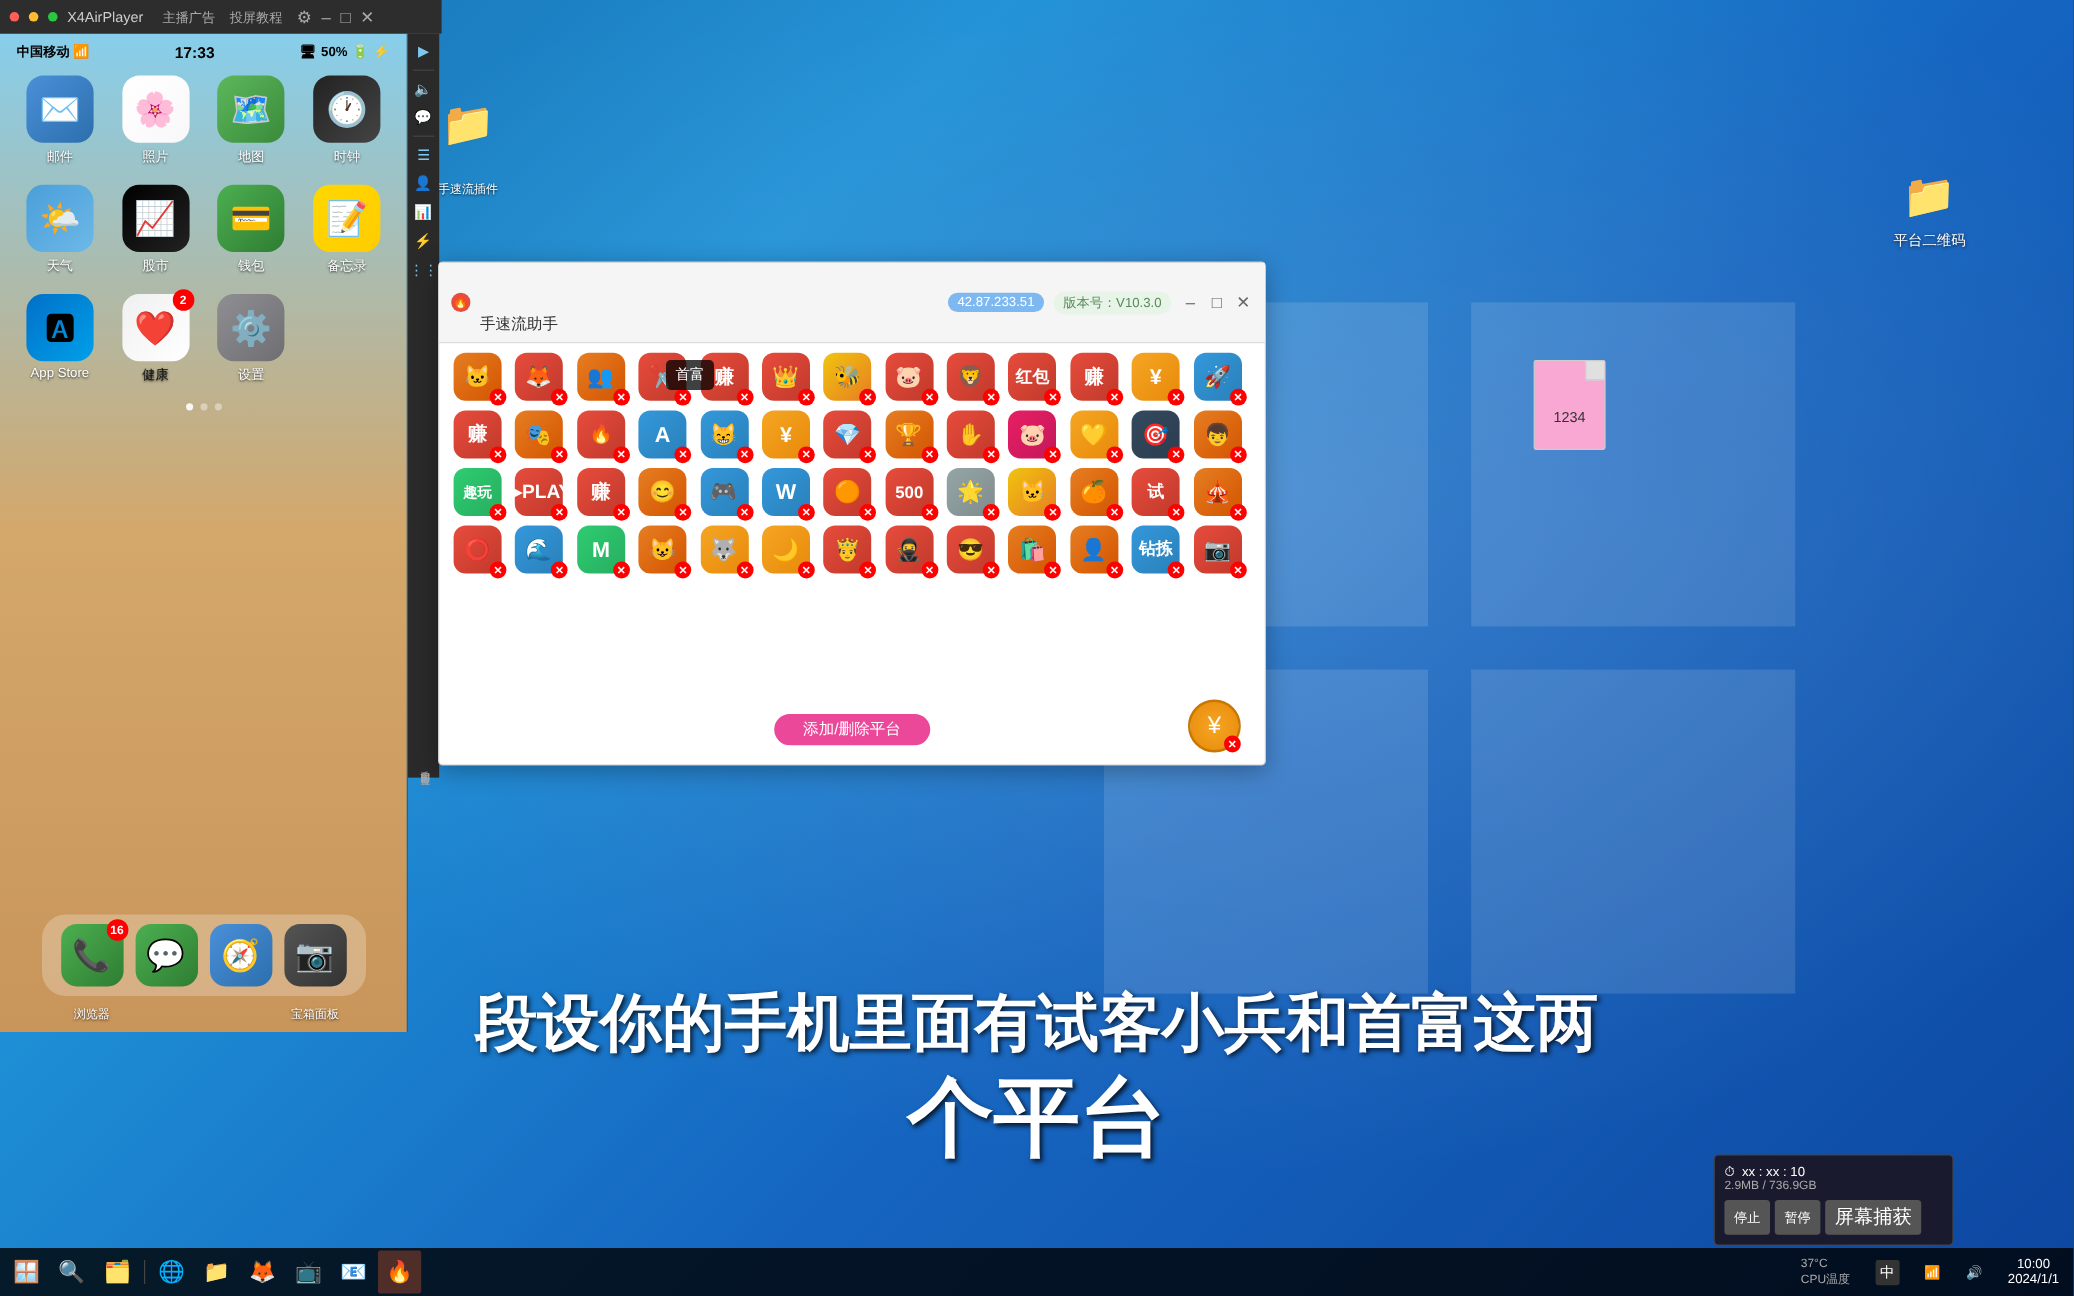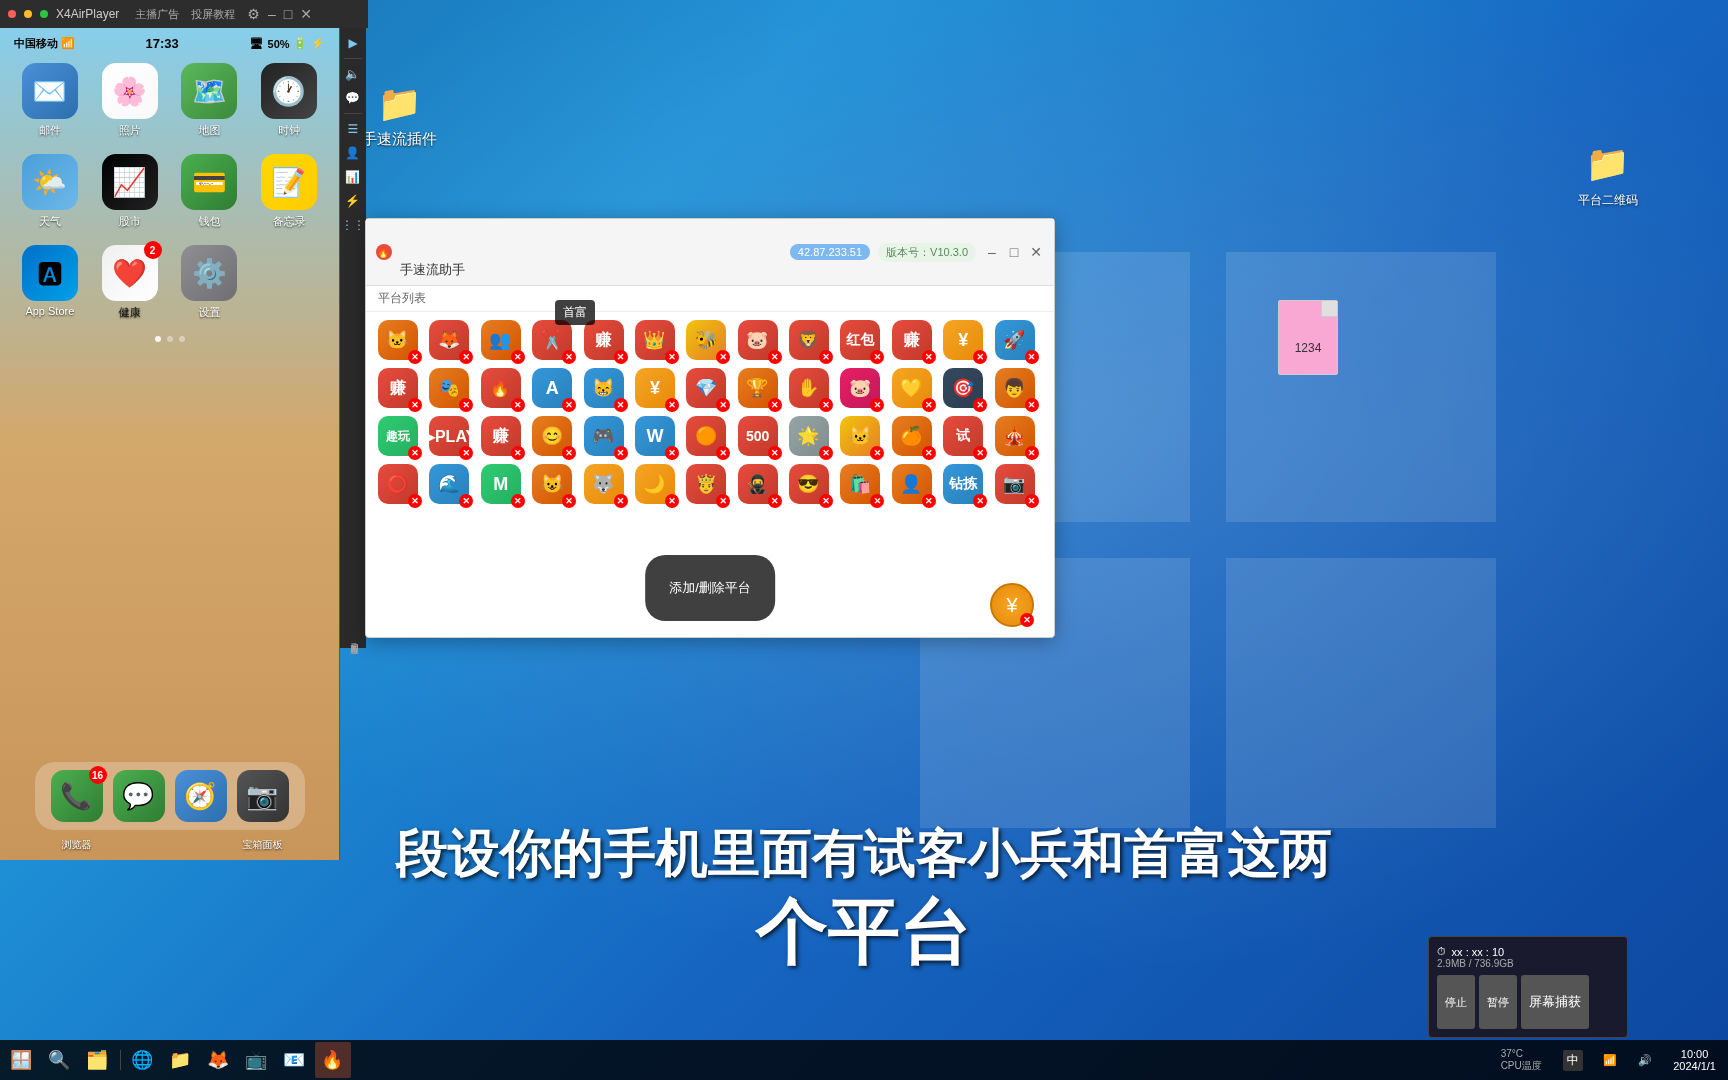--- a/index.html
+++ b/index.html
@@ -234,25 +234,25 @@
       font-size: 12px;
       z-index: 30;
     }
 
     
     .add-platform-btn {
       position: absolute;
       bottom: 16px;
       left: 50%;
       transform: translateX(-50%);
-      background: #404040;
+      background: #ec4899;
       color: white;
       border: none;
       border-radius: 20px;
-      padding: 24px 24px;
+      padding: 4px 24px;
       font-size: 13px;
       cursor: pointer;
       font-family: 'Microsoft YaHei', Arial, sans-serif;
     }
 
     
     .floating-coin {
       position: absolute;
       bottom: 10px;
       right: 20px;
@@ -452,23 +452,24 @@
       left: 362px;
       top: 80px;
       display: flex;
       flex-direction: column;
       align-items: center;
       gap: 2px;
       cursor: pointer;
     }
     .plugin-folder-label {
       color: white;
-      font-size: 15px;
+      font-size: 10px;
       text-shadow: 0 1px 2px rgba(0,0,0,0.9);
       text-align: center;
+      margin-top: 21px;
     }
   </style>
 </head>
 <body>
 
 <div class="desktop-bg"></div>
 
 <div class="win-logo">
   <svg viewBox="0 0 100 100" fill="white">
     <rect x="2" y="2" width="45" height="45"></rect>
@@ -636,21 +637,20 @@
     <span class="tool-title">手速流助手</span>
     <span class="tool-ip-badge">42.87.233.51</span>
     <span class="tool-ver-badge">版本号：V10.3.0</span>
     <div class="tool-ctrl-btns">
       <span class="tool-ctrl-btn">–</span>
       <span class="tool-ctrl-btn">□</span>
       <span class="tool-ctrl-btn">✕</span>
     </div>
   </div>
 
-  <div class="tool-subtitle">平台列表</div>
 
   <div style="padding:8px 12px;display:grid;grid-template-columns:repeat(13,1fr);gap:4px;overflow-y:auto;max-height:320px;">
 
     <div class="platform-icon">
       <div class="platform-icon-img pc-orange" style="font-size:18px;">🐱</div>
       <div class="del-btn">✕</div>
     </div>
     <div class="platform-icon">
       <div class="platform-icon-img pc-red" style="font-size:18px;">🦊</div>
       <div class="del-btn">✕</div>
@@ -880,21 +880,21 @@
 
 <div class="notif-popup">
   <div class="notif-row">
     <span>⏱</span>
     <span>xx : xx : 10</span>
   </div>
   <div class="notif-progress">2.9MB / 736.9GB</div>
   <div style="display:flex;gap:4px;margin-top:6px;">
     <button style="font-size:11px;padding:2px 8px;background:#555;color:white;border:none;border-radius:3px;cursor:pointer;">停止</button>
     <button style="font-size:11px;padding:2px 8px;background:#555;color:white;border:none;border-radius:3px;cursor:pointer;">暂停</button>
-    <button style="font-size:13px;padding:18px 8px;background:#555;color:white;border:none;border-radius:3px;cursor:pointer;">屏幕捕获</button>
+    <button style="font-size:16px;padding:4px 8px;background:#555;color:white;border:none;border-radius:3px;cursor:pointer;">屏幕捕获</button>
   </div>
 </div>
 
 <div class="taskbar">
   <div class="taskbar-btn">🪟</div>
   <div class="taskbar-btn">🔍</div>
   <div class="taskbar-btn">🗂️</div>
   <div class="taskbar-sep"></div>
   <div class="taskbar-btn">🌐</div>
   <div class="taskbar-btn">📁</div>

